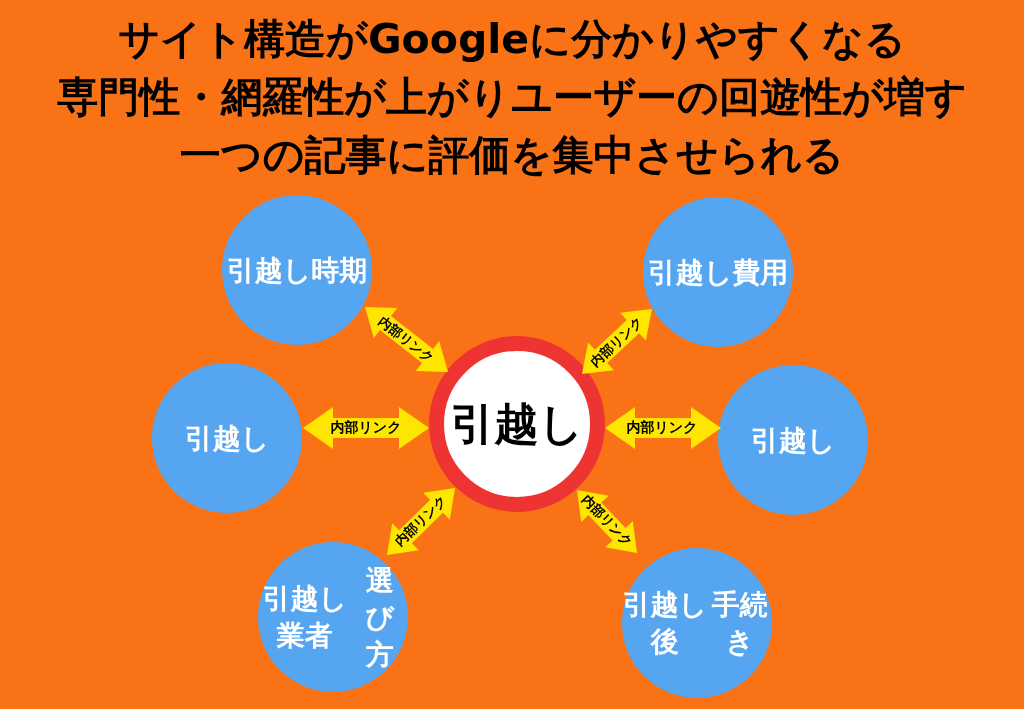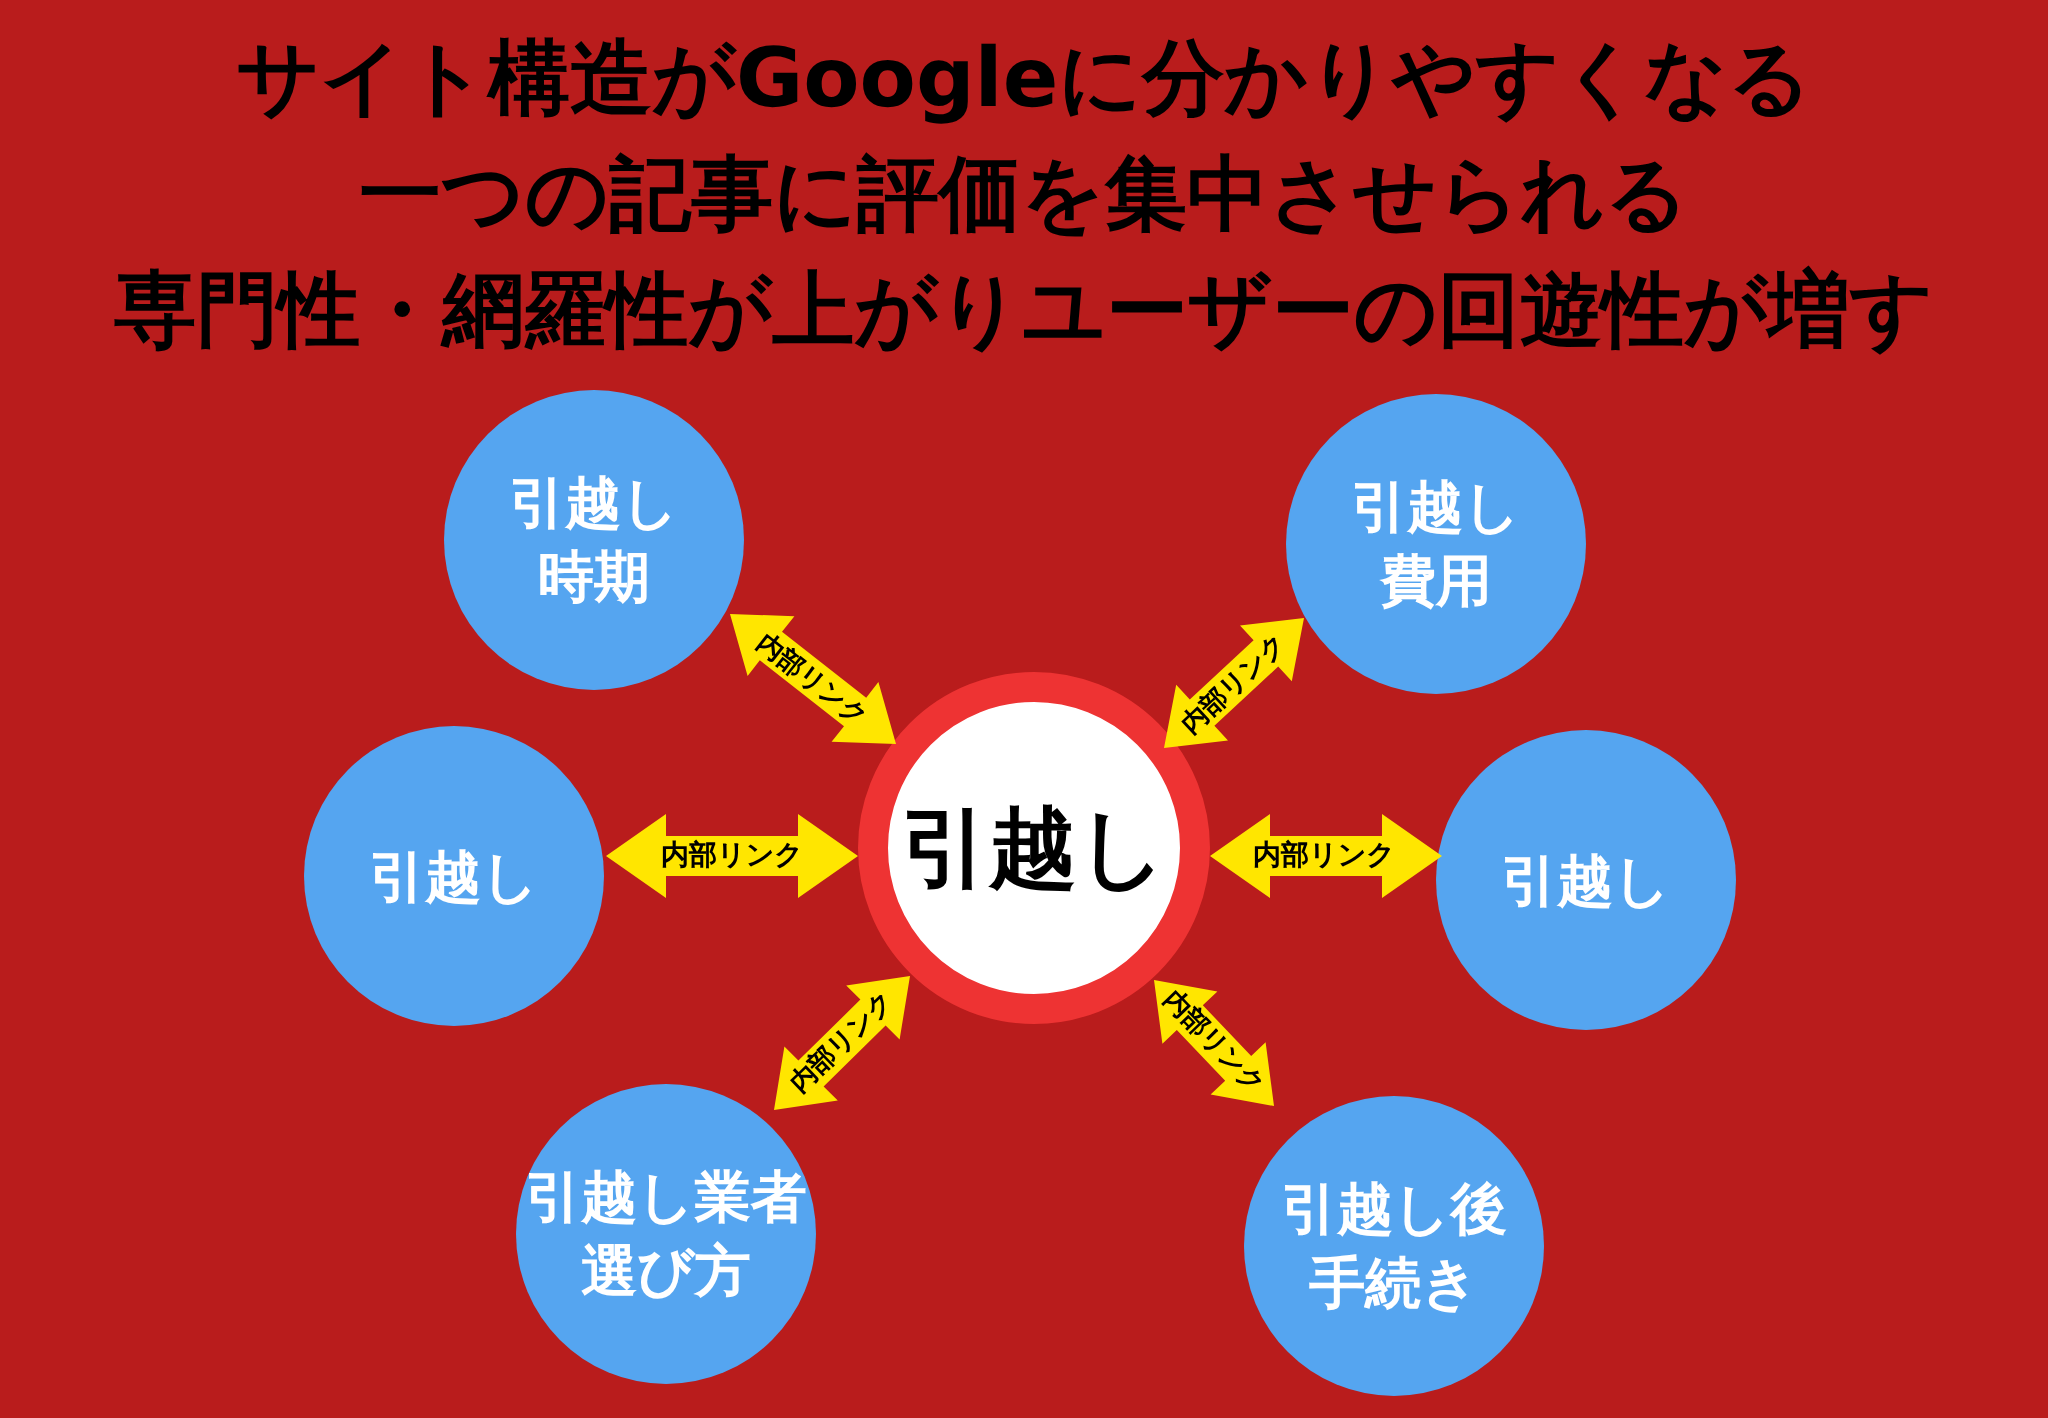--- a/index.html
+++ b/index.html
@@ -4,21 +4,21 @@
 <style>
   html, body {
     margin: 0;
     padding: 0;
     background: #ffffff;
   }
   .page {
     position: relative;
     width: 1024px;
     height: 709px;
-    background: #b91c1c;
+    background: #f97316;
     overflow: hidden;
     font-family: "DejaVu Sans", "Liberation Sans", sans-serif;
     font-weight: 700;
   }
   .title-block {
     position: absolute;
     top: 10px;
     left: 0;
     width: 1024px;
     text-align: center;
@@ -30,21 +30,21 @@
     white-space: nowrap;
   }
   .diagram {
     position: absolute;
     inset: 0;
   }
   .node {
     position: absolute;
     border-radius: 50%;
     display: flex;
-    flex-direction: column;
+    flex-direction: row;
     align-items: center;
     justify-content: center;
     text-align: center;
     z-index: 1;
   }
   .node-blue {
     width: 150px;
     height: 150px;
     color: #ffffff;
     font-size: 28px;
@@ -79,22 +79,22 @@
     pointer-events: none;
   }
 </style>
 </head>
 <body>
 
 <div class="page">
 
   <div class="title-block" style="color: rgb(0, 0, 0);">
     <div>サイト構造がGoogleに分かりやすくなる</div>
+    <div>専門性・網羅性が上がりユーザーの回遊性が増す</div>
     <div>一つの記事に評価を集中させられる</div>
-    <div>専門性・網羅性が上がりユーザーの回遊性が増す</div>
   </div>
 
   <div class="diagram">
 
     <div class="node node-blue" style="left: 222px; top: 195px; background: rgb(85, 165, 240); color: rgb(255, 255, 255);">
       <span>引越し</span>
       <span>時期</span>
     </div>
 
     <div class="node node-blue" style="left: 643px; top: 197px; background: rgb(85, 165, 240); color: rgb(255, 255, 255);">

